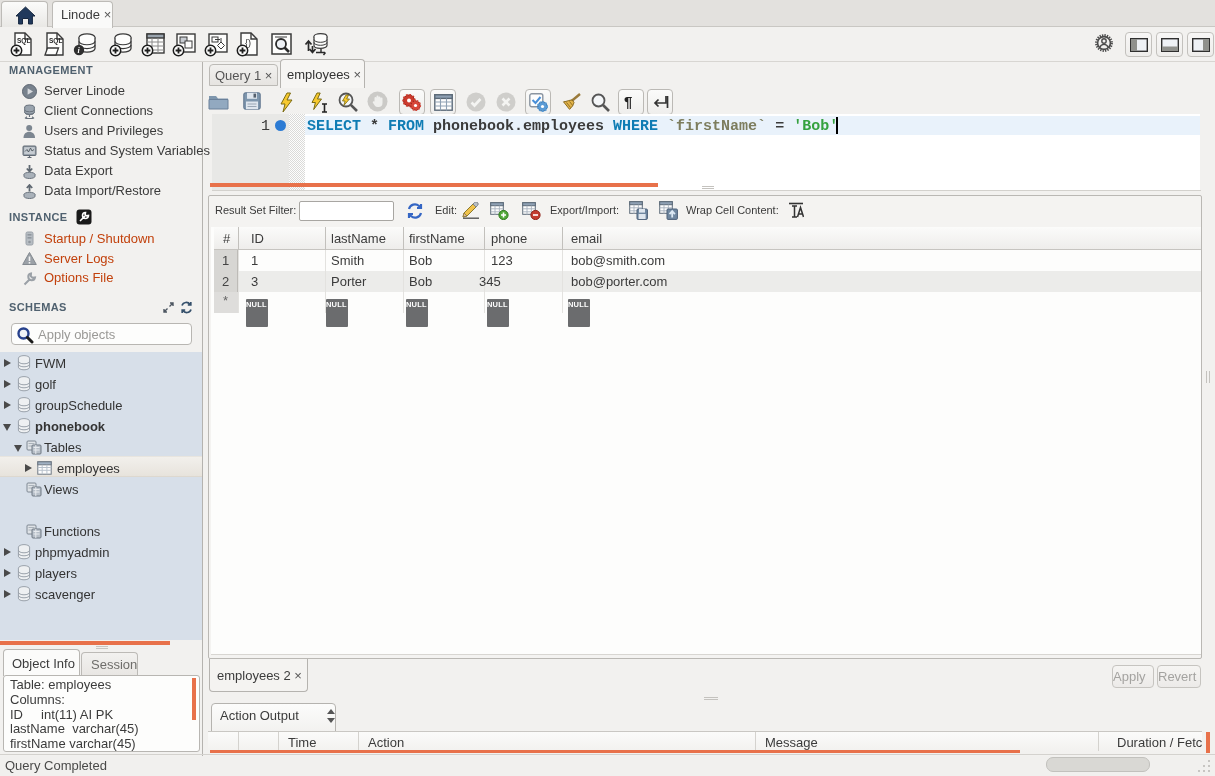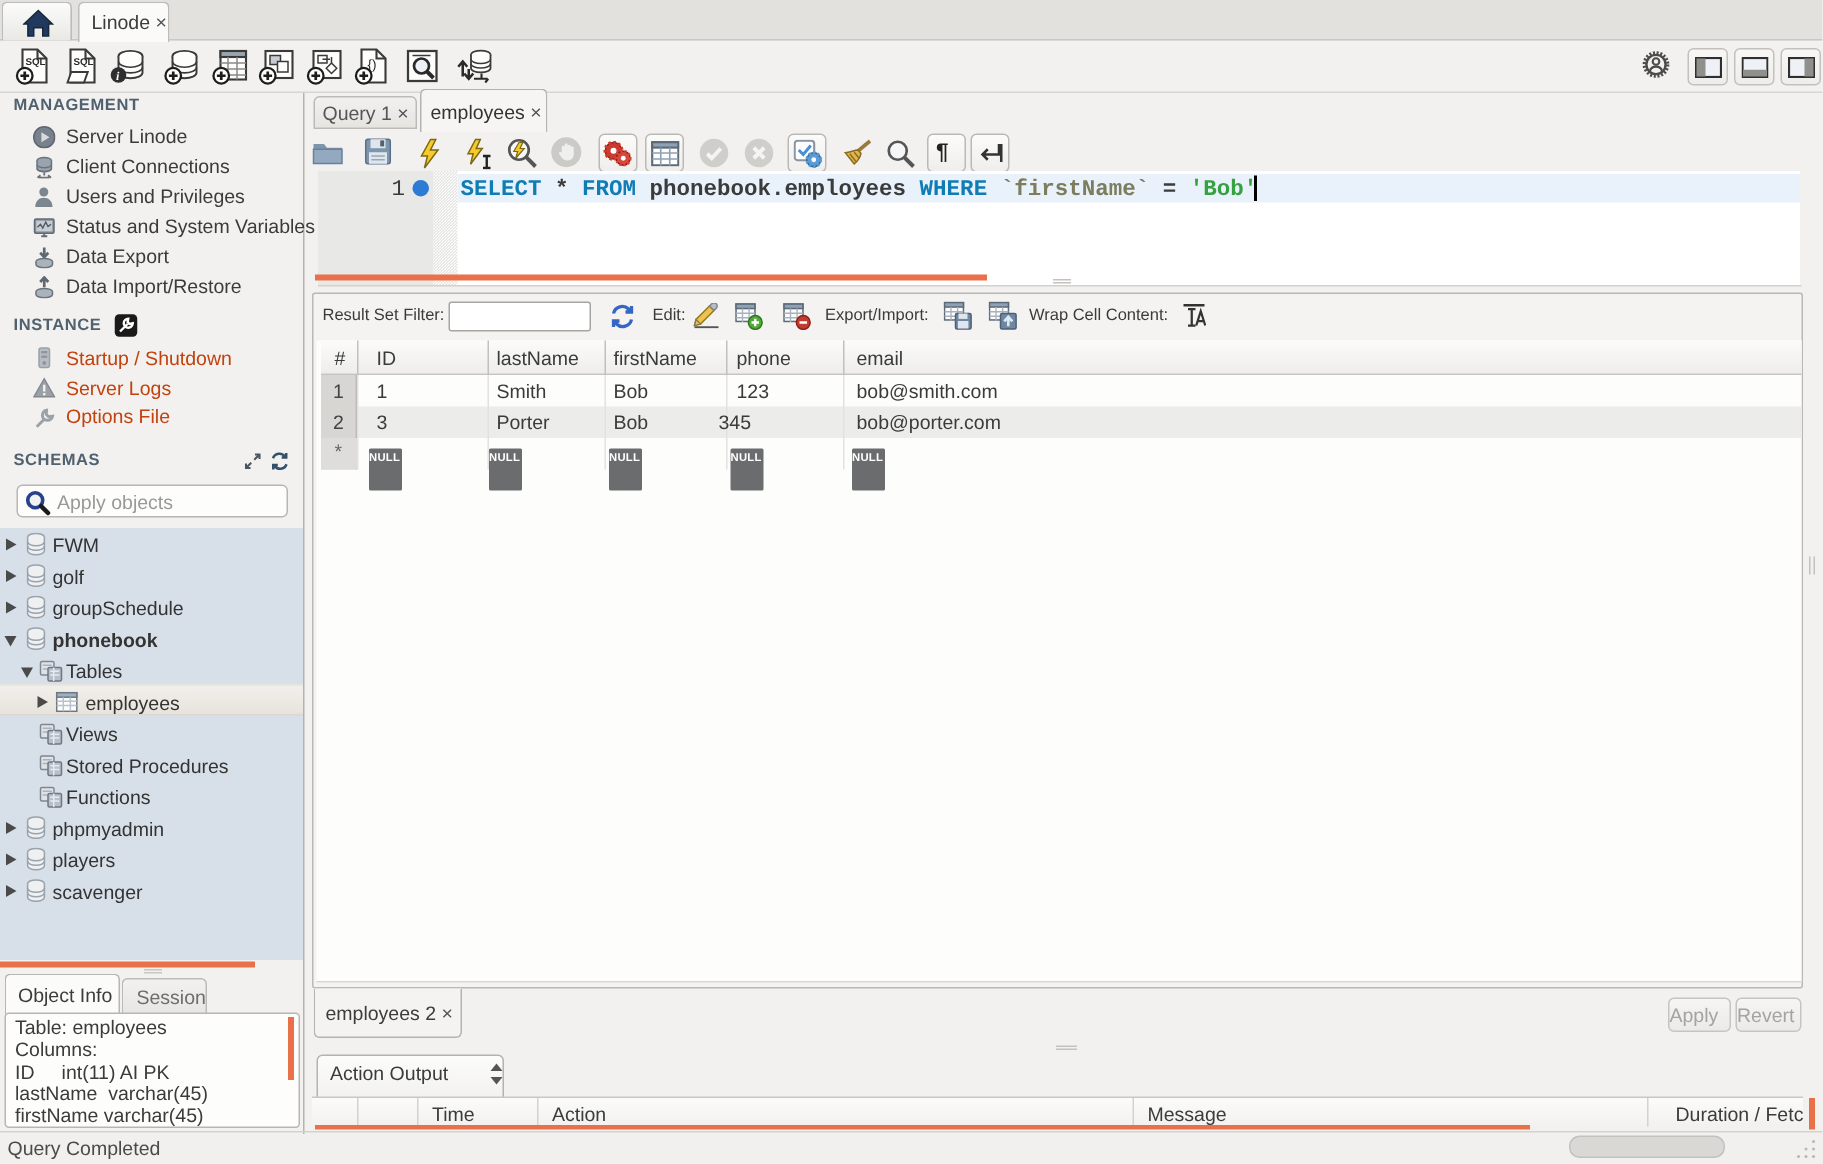--- a/index.html
+++ b/index.html
@@ -325,29 +325,20 @@
         <div class="lbl" style="left:57px;">employees</div>
       </div>
     <div class="trow" style="top:127px;">
         <svg class="abs" style="left:26px;top:3px;width:16px;height:15px;" viewBox="0 0 16 15">
           <rect x="1" y="1" width="9" height="9" rx="1" fill="#dfe3e7" stroke="#7e8893"></rect>
           <path d="M2.5 3.5 h6 M2.5 6 h6" stroke="#aab2ba"></path>
           <rect x="6" y="5" width="9" height="9" rx="1" fill="#b7bfc8" stroke="#6e7883"></rect>
           <path d="M7.5 7.5 h6 M7.5 10 h6 M9.8 5 v9" stroke="#e7eaee" fill="none"></path>
         </svg>
         <div class="lbl" style="left:44px;">Views</div>
-      </div>
-    <div class="trow" style="top:148px;">
-        <svg class="abs" style="left:26px;top:3px;width:16px;height:15px;" viewBox="0 0 16 15">
-          <rect x="1" y="1" width="9" height="9" rx="1" fill="#dfe3e7" stroke="#7e8893"></rect>
-          <path d="M2.5 3.5 h6 M2.5 6 h6" stroke="#aab2ba"></path>
-          <rect x="6" y="5" width="9" height="9" rx="1" fill="#b7bfc8" stroke="#6e7883"></rect>
-          <path d="M7.5 7.5 h6 M7.5 10 h6 M9.8 5 v9" stroke="#e7eaee" fill="none"></path>
-        </svg>
-        <div class="lbl" style="left:44px;">Stored Procedures</div>
       </div>
     <div class="trow" style="top:169px;">
         <svg class="abs" style="left:26px;top:3px;width:16px;height:15px;" viewBox="0 0 16 15">
           <rect x="1" y="1" width="9" height="9" rx="1" fill="#dfe3e7" stroke="#7e8893"></rect>
           <path d="M2.5 3.5 h6 M2.5 6 h6" stroke="#aab2ba"></path>
           <rect x="6" y="5" width="9" height="9" rx="1" fill="#b7bfc8" stroke="#6e7883"></rect>
           <path d="M7.5 7.5 h6 M7.5 10 h6 M9.8 5 v9" stroke="#e7eaee" fill="none"></path>
         </svg>
         <div class="lbl" style="left:44px;">Functions</div>
       </div>

